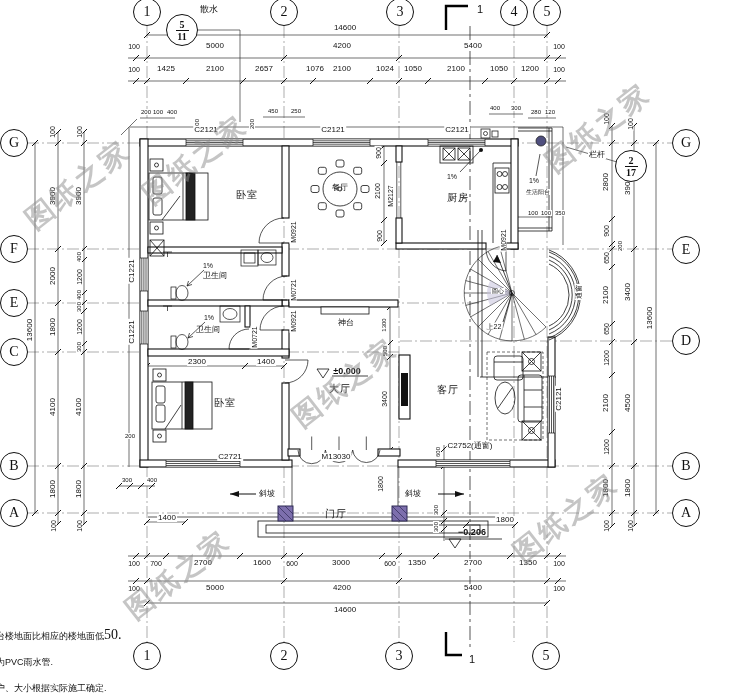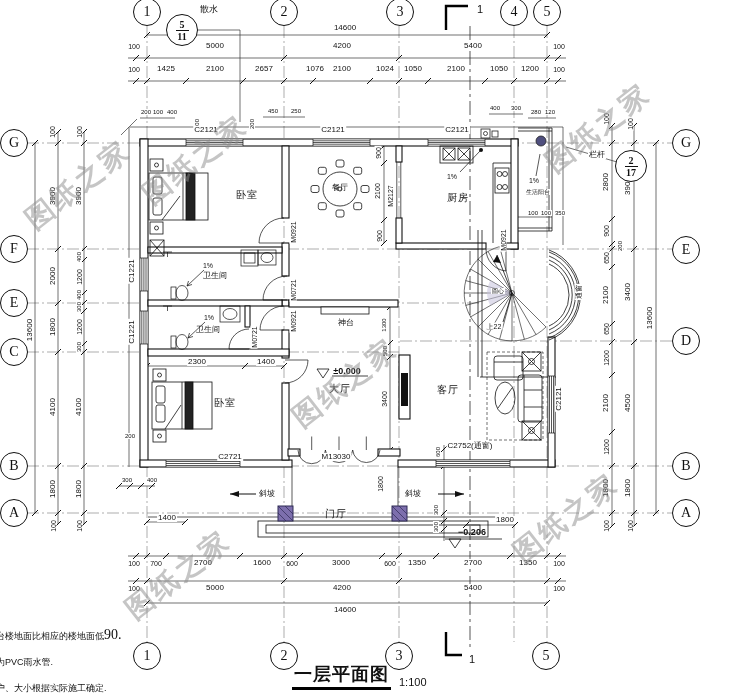--- a/index.html
+++ b/index.html
@@ -453,27 +453,23 @@
       <div class="detailc" style="left: 182px; top: 30px;">
         <span class="top">5</span>
         <span>11</span>
       </div>
       <div class="detailc" style="left: 631px; top: 166px;">
         <span class="top">2</span>
         <span>17</span>
       </div>
     </div>
 
-  <div id="title-block">
-    <span id="title-main">一层平面图</span>
-    <span id="title-scale">1:100</span>
-  </div>
 
   <div id="notes">
-      <div><span>台楼地面比相应的楼地面低</span><span class="n-big">90.</span></div>
+      <div><span>台楼地面比相应的楼地面低</span><span class="n-big">50.</span></div>
       <div><span>为PVC雨水管.</span><span class="n-big"></span></div>
       <div><span>户、大小根据实际施工确定.</span><span class="n-big"></span></div>
     </div>
 
   <div id="watermarks">
       <div class="wm" style="left: 78px; top: 185px;">图纸之家</div>
       <div class="wm" style="left: 195px; top: 160px;">图纸之家</div>
       <div class="wm" style="left: 598px; top: 128px;">图纸之家</div>
       <div class="wm" style="left: 345px; top: 383px;">图纸之家</div>
       <div class="wm" style="left: 178px; top: 575px;">图纸之家</div>

